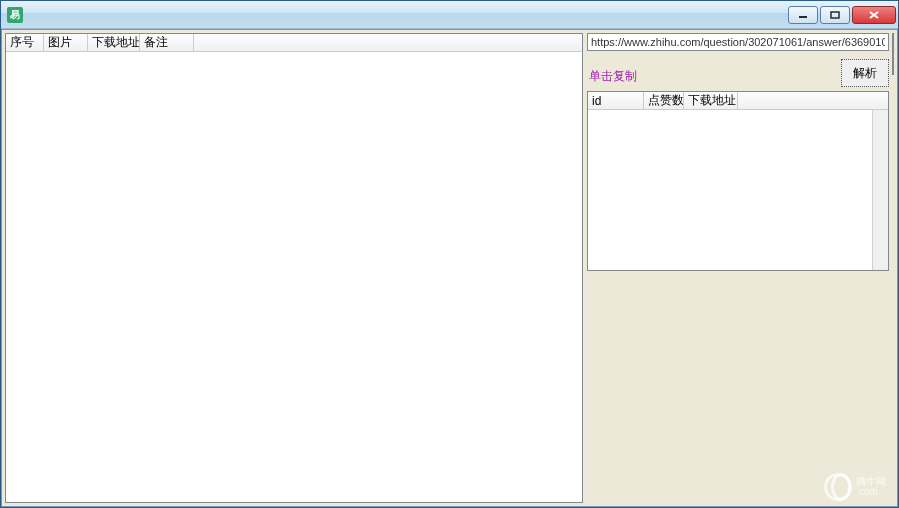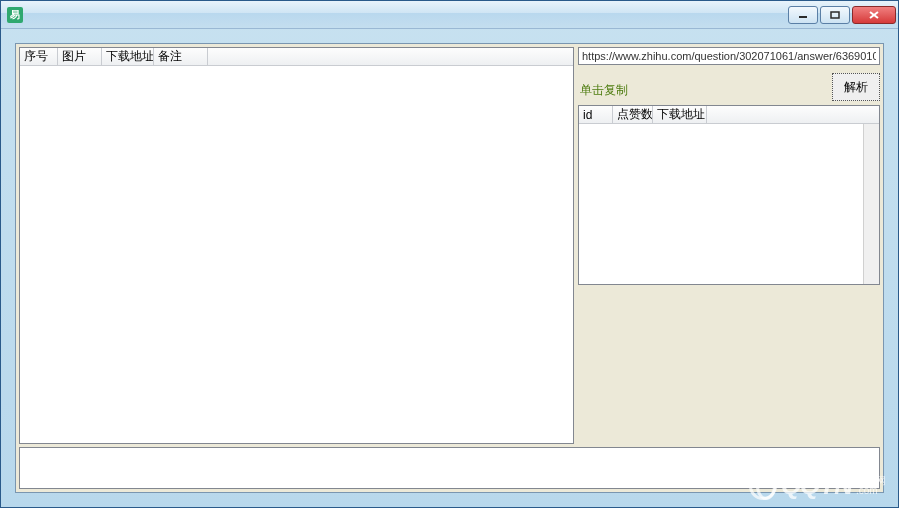--- a/index.html
+++ b/index.html
@@ -42,22 +42,22 @@
     width: 44px;
     background: linear-gradient(to bottom, #f08080, #d63a3a);
     border-color: #8a2a2a;
   }
   .win-btn svg { display: block; }
   
   .client {
     flex: 1;
     background: #ece9d8;
     border: 1px solid #7a96b0;
-    margin: 14px;
-    display: flex; flex-direction: column;
+    margin: 0;
+    display: flex; flex-direction: row;
     padding: 3px;
     gap: 3px;
   }
   
   .upper {
     flex: 1;
     display: flex;
     gap: 4px;
     min-height: 0;
   }
@@ -107,21 +107,21 @@
   
   .action-row {
     height: 36px;
     display: flex;
     align-items: flex-end;
     padding-bottom: 2px;
   }
   .action-row .copy-label {
     flex: 1;
     font-size: 12px;
-    color: #4d7c0f;
+    color: #a21caf;
     padding-left: 2px;
     padding-bottom: 2px;
   }
   .parse-btn {
     width: 48px; height: 28px;
     background: #efefef;
     border: 1px dotted #555;
     cursor: pointer;
     font-size: 12px;
     display: flex; align-items: center; justify-content: center;
@@ -217,39 +217,38 @@
       <div class="right-pane">
         <input class="url-box" readonly="" value="https://www.zhihu.com/question/302071061/answer/636901079" style="">
 
         <div class="action-row">
           <div class="copy-label">单击复制</div>
           <div class="parse-btn">解析</div>
         </div>
 
         <div class="right-list">
           <div class="col-headers">
-            <div class="col" style="width:34px">id</div>
+            <div class="col" style="width:56px">id</div>
             <div class="col" style="width:40px">点赞数</div>
             <div class="col" style="width:54px">下载地址</div>
             <div class="col"></div>
           </div>
           <div class="list-body"></div>
           <div class="scroll"></div>
         </div>
 
         <div class="right-fill"></div>
       </div>
 
     </div>
 
     <div class="bottom-box"></div>
   </div>
 
   <div class="watermark">
     <div class="globe"></div>
-    <span class="big">QQTN</span>
     <span>
       <div class="small">腾牛网</div>
       <div class="small">.com</div>
     </span>
   </div>
 
 </div>
 
 </body></html>

